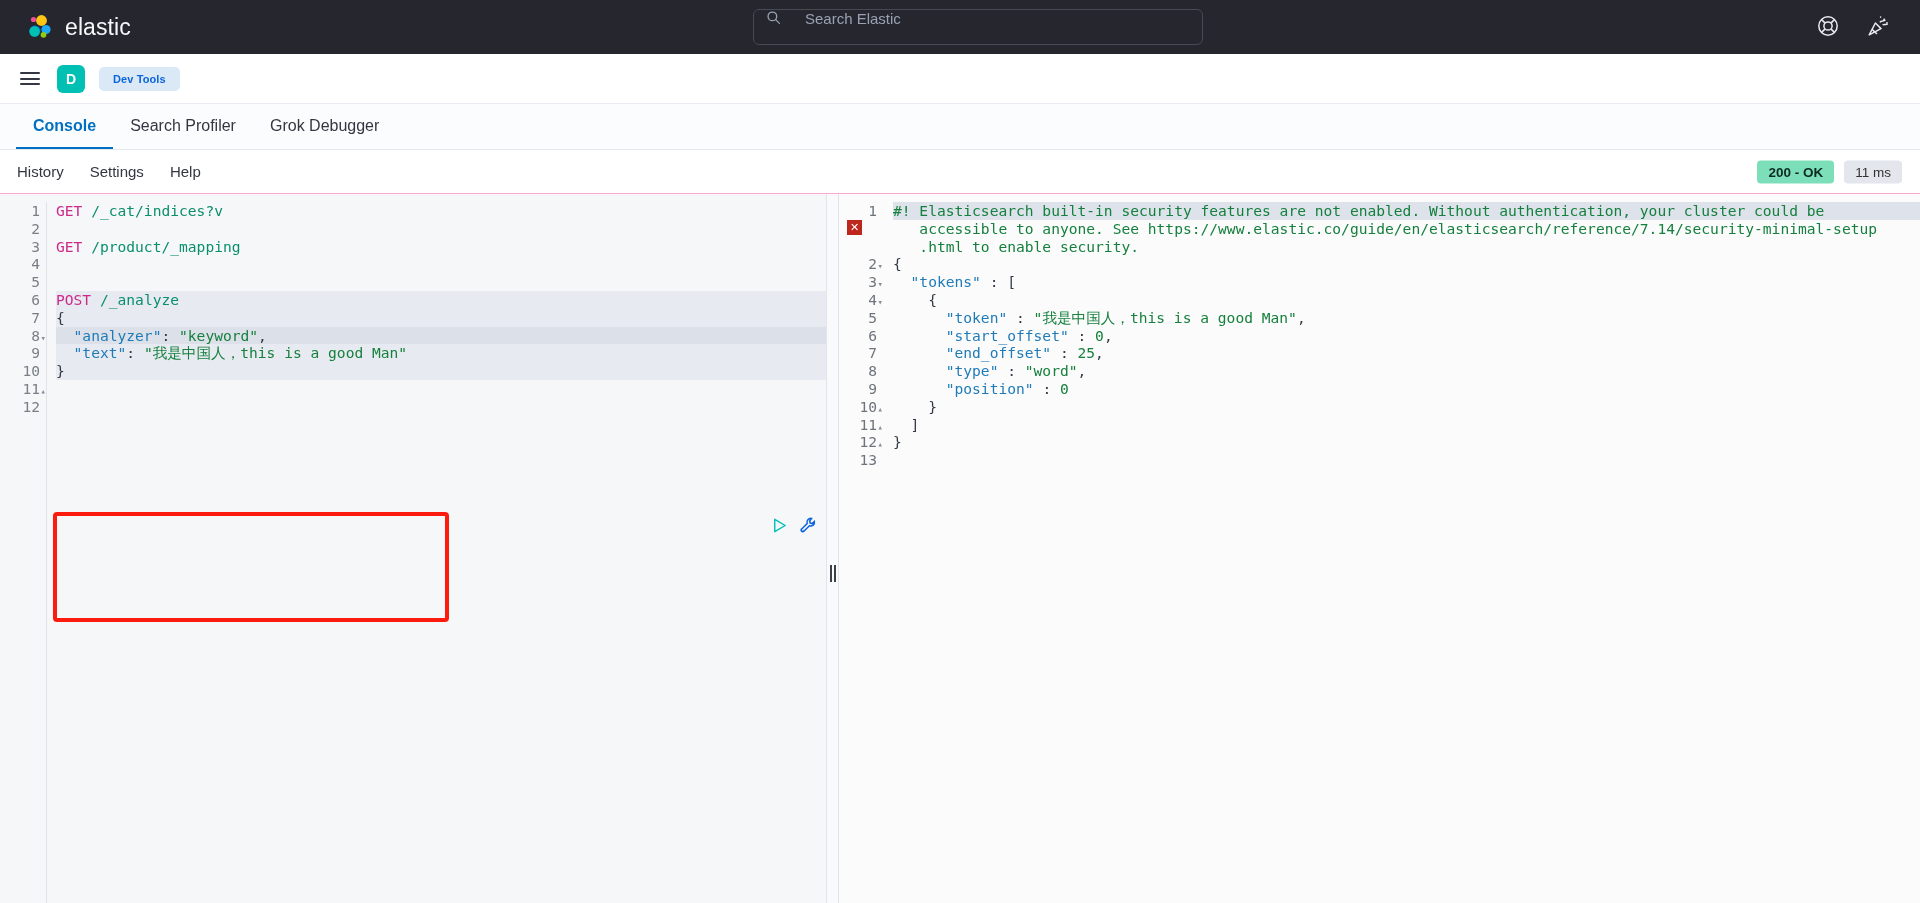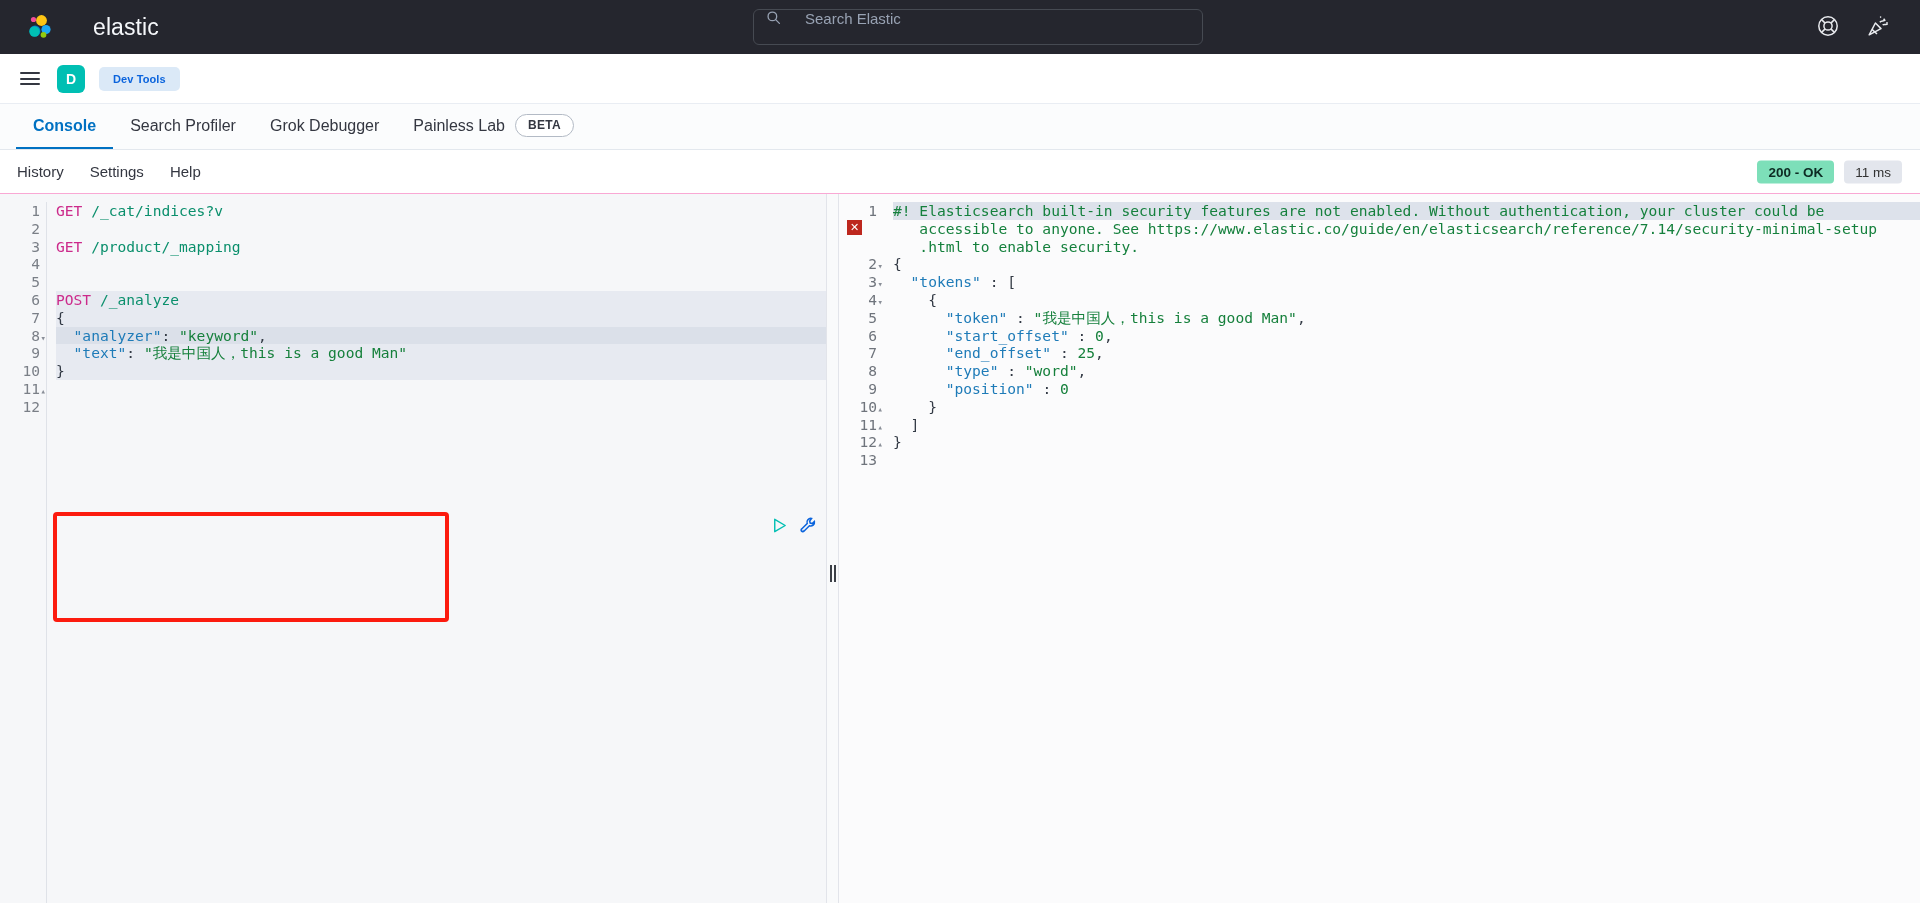--- a/index.html
+++ b/index.html
@@ -13,21 +13,21 @@
   
   #top-header {
     height: 54px;
     background: #25262e;
     display: flex;
     align-items: center;
     position: relative;
   }
   #brand { display: flex; align-items: center; gap: 11px; padding-left: 24px; }
   #brand-logo { width: 30px; height: 30px; position: relative; }
-  #brand-name { color: #f5f7fa; font-size: 23px; letter-spacing: .1px; font-weight: 400; margin-left: 28px; }
+  #brand-name { color: #f5f7fa; font-size: 23px; letter-spacing: .1px; font-weight: 400; }
 
   #global-search {
     position: absolute;
     left: 753px; top: 9px;
     width: 450px; height: 36px;
     background: #25262e;
     border: 1px solid #464a52;
     border-radius: 6px;
     display: flex; align-items: flex-start;
     padding: 0 12px;
@@ -293,24 +293,20 @@
 
 <div id="tabs-bar">
     <div class="tab active">
       <span>Console</span>
     </div>
     <div class="tab">
       <span>Search Profiler</span>
     </div>
     <div class="tab">
       <span>Grok Debugger</span>
-    </div>
-    <div class="tab">
-      <span>Painless Lab</span>
-      <span class="beta-badge">BETA</span>
     </div>
   </div>
 
 <div id="console-toolbar">
   <div id="toolbar-links"><span class="toolbar-link">History</span><span class="toolbar-link">Settings</span><span class="toolbar-link">Help</span></div>
   <div id="status-group">
     <span id="status-badge">200 - OK</span>
     <span id="status-time">11 ms</span>
   </div>
 </div>

